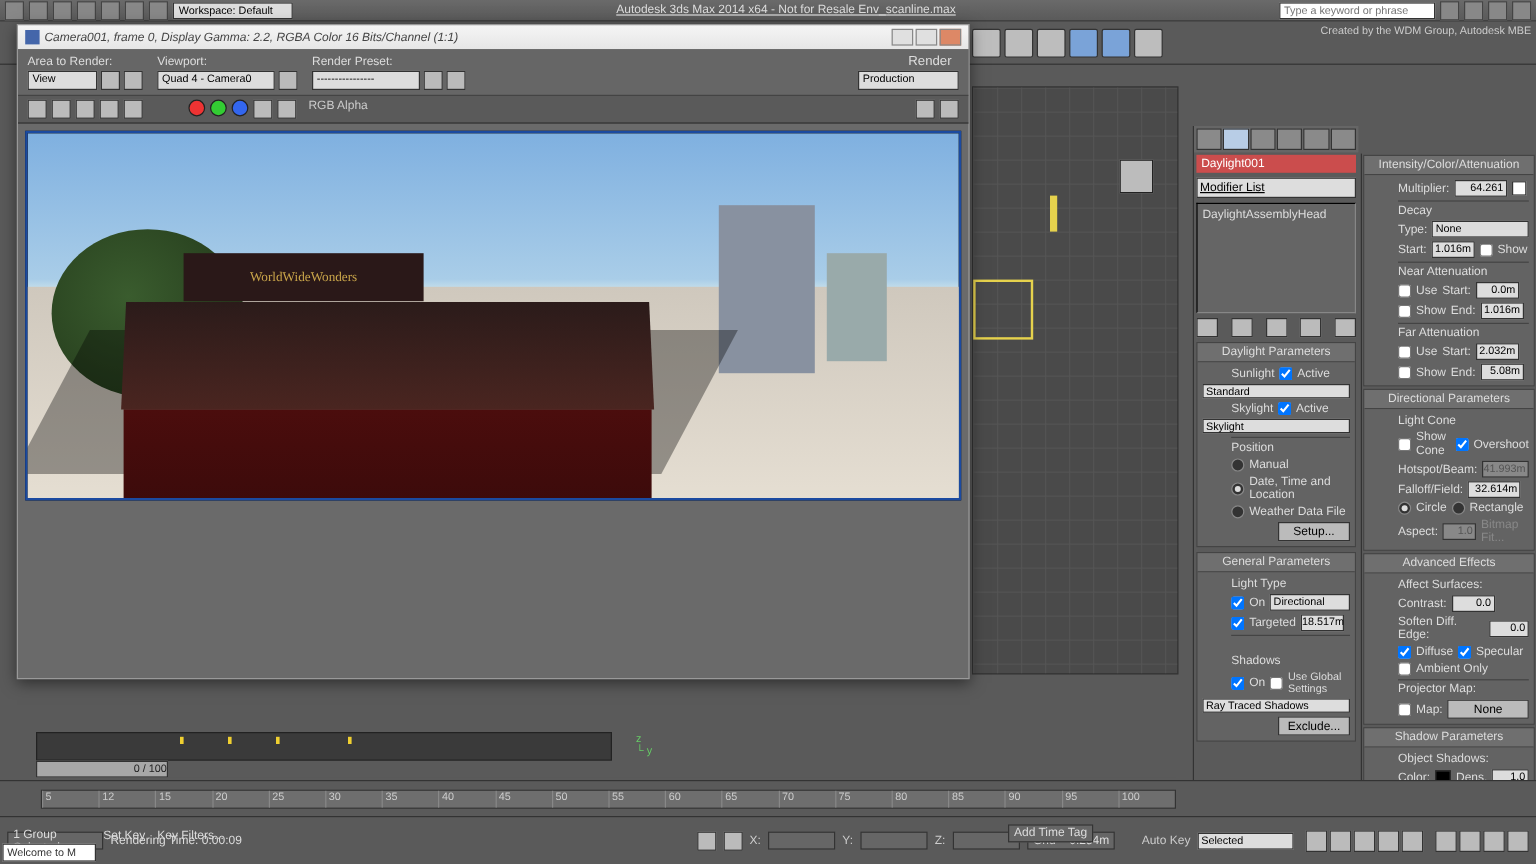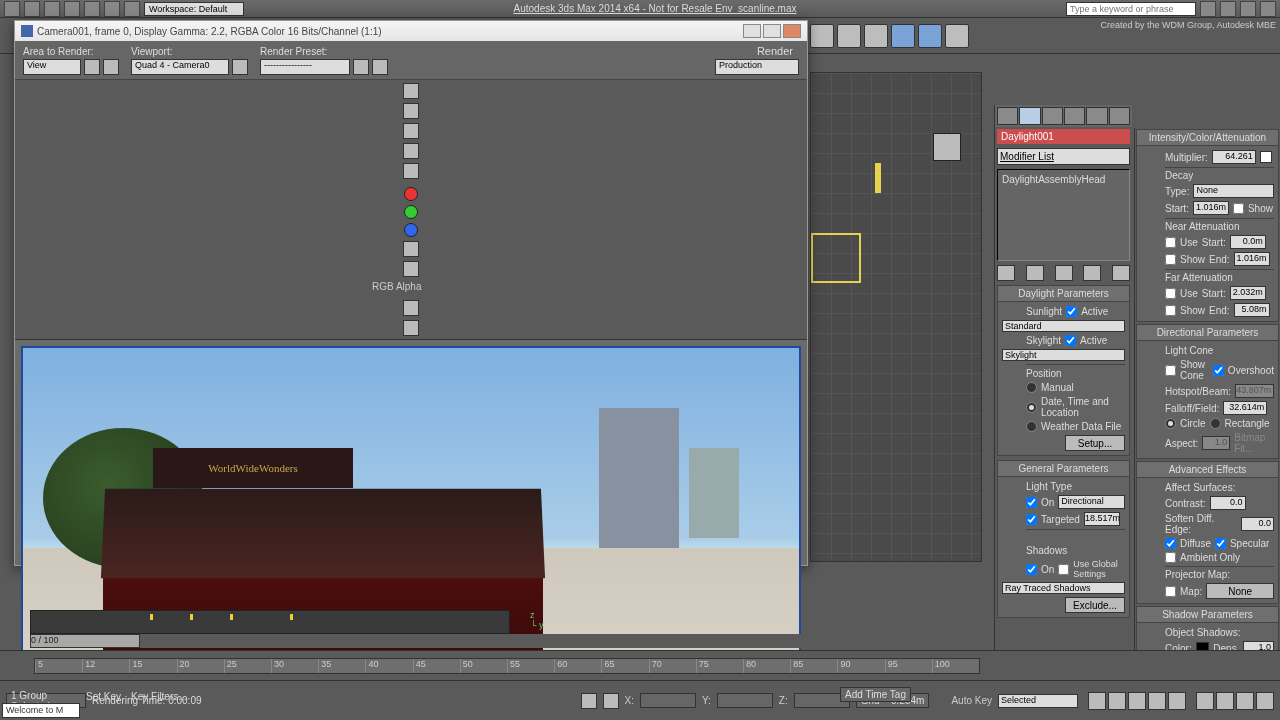--- a/index.html
+++ b/index.html
@@ -13,34 +13,34 @@
 .search-box { width:130px; height:14px; background:#fff; color:#999; font-size:9px; padding-left:3px; border:1px solid #333; }
 .credit-line { font-size:9px; color:#ccc; position:absolute; right:4px; top:20px;}
 
 
 .main-toolbar { height:36px; background:#5a5a5a; border-bottom:1px solid #333; display:flex; align-items:center; gap:3px; padding-left:810px;}
 .tool-btn { width:24px; height:24px; background:#bdbdbd; border:1px solid #333; border-radius:2px; }
 .tool-btn.blue { background:#7aa3d8; }
 
 
 .render-window { position:absolute; top:20px; left:14px; width:794px; height:546px; background:#6a6a6a; border:1px solid #999; box-shadow:0 3px 12px rgba(0,0,0,.5);}
-.rw-title { height:20px; background:linear-gradient(#f5f5f5,#e6e6e6); color:#444; display:flex; align-items:center; padding:0 6px; font-size:10px;}
+.rw-title { height:20px; background:linear-gradient(#f5f5f5,#e6e6e6); color:#444; display:flex; align-items:center; padding:0 6px; font-size:10px;font-style:italic;}
 .rw-title .icon { width:12px; height:12px; background:#46a; margin-right:4px;}
 .rw-title .spacer{flex:1;}
 .rw-title .winbtn{width:18px;height:14px;background:#e0e0e0;border:1px solid #888;margin-left:2px;}
 .rw-title .winbtn.close{background:#d86;}
 .rw-row { display:flex; align-items:flex-end; gap:12px; padding:4px 8px; background:#666; border-bottom:1px solid #444;}
 .rw-col { display:flex; flex-direction:column; gap:2px; font-size:10px; color:#ddd;}
 .rw-col select, .rw-col .sel { height:16px; background:#ddd; color:#000; font-size:9px; border:1px solid #333; padding-left:3px;}
 .mini-btn { width:16px; height:16px; background:#bbb; border:1px solid #333;}
 .render-btn { font-size:11px; color:#ddd; margin-left:auto; padding-right:6px;}
-.rw-row2 { display:flex; align-items:center; gap:4px; padding:3px 8px; background:#5a5a5a; border-bottom:1px solid #333;flex-direction:column;}
+.rw-row2 { display:flex; align-items:flex-start; gap:4px; padding:3px 8px; background:#5a5a5a; border-bottom:1px solid #333;}
 .dot{width:14px;height:14px;border-radius:50%;border:1px solid #222;}
 .dot.red{background:#e33;} .dot.green{background:#3c3;} .dot.blue{background:#36e;}
-.render-image { margin:6px; background:#000; height:480px; border:2px solid #1b4aa0; overflow:hidden; position:relative;}
+.render-image { margin:6px; background:#000; height:308px; border:2px solid #1b4aa0; overflow:hidden; position:relative;}
 .sky{position:absolute;inset:0;background:linear-gradient(#7fb0e0 0%,#a9cde8 40%,#dee 45%);}
 .ground{position:absolute;left:0;right:0;bottom:0;height:58%;background:linear-gradient(#cfc8bd,#e5ded2);}
 .bldg{position:absolute;top:60px;right:120px;width:80px;height:140px;background:#8891a0;}
 .bldg2{position:absolute;top:100px;right:60px;width:50px;height:90px;background:#9aa;}
 .trees{position:absolute;top:80px;left:20px;width:160px;height:140px;background:radial-gradient(circle at 40% 40%,#3a5c2e,#203518);border-radius:50%;}
 .kiosk{position:absolute;top:140px;left:80px;width:440px;height:240px;}
 .kiosk-roof{height:90px;background:linear-gradient(#2b1b1a,#4a2520);transform:perspective(500px) rotateX(6deg);}
 .kiosk-body{height:150px;background:linear-gradient(#4b0d0d,#2e0808);}
 .kiosk-sign{position:absolute;top:100px;left:130px;width:200px;height:40px;background:#2a1818;color:#c9a54a;display:flex;align-items:center;justify-content:center;font-size:11px;font-family:serif;}
 .shadow{position:absolute;bottom:20px;left:20px;width:540px;height:120px;background:rgba(0,0,0,.35);transform:skewX(-28deg);}
@@ -87,21 +87,21 @@
 .tl-ticks{position:absolute;inset:0;display:flex;}
 .tl-ticks span{flex:1;border-left:1px solid #888;font-size:9px;color:#ccc;padding-left:2px;}
 .status-bar{position:absolute;left:0;right:0;bottom:0;height:40px;background:#5a5a5a;border-top:1px solid #333;display:flex;align-items:center;gap:6px;padding:0 6px;}
 .status-box{height:15px;background:#666;border:1px solid #333;padding:0 4px;color:#ddd;font-size:10px;display:flex;align-items:center;}
 .coord{width:56px;}
 .nav-btns{display:flex;gap:2px;margin-left:4px;}
 .nav-btns .mini-btn{width:18px;height:18px;}
 
 
 .frame-slider{position:absolute;left:30px;right:300px;bottom:72px;height:14px;background:#5a5a5a;}
-.frame-slider .thumb{position:absolute;left:0;width:110px;height:14px;background:#a8a8a8;border:1px solid #333;color:#222;font-size:9px;text-align:left;}
+.frame-slider .thumb{position:absolute;left:0;width:110px;height:14px;background:#a8a8a8;border:1px solid #333;color:#222;font-size:9px;text-align:right;}
 .track-editor{position:absolute;left:30px;bottom:86px;width:480px;height:24px;background:#3a3a3a;border:1px solid #222;}
 .track-keys{position:absolute;left:30px;bottom:86px;width:480px;height:24px;}
 .key{position:absolute;top:4px;width:3px;height:6px;background:#f0d030;}
 .zaxis{position:absolute;left:530px;bottom:90px;font-size:9px;color:#6c6;}
 .welcome{position:absolute;left:2px;bottom:2px;width:78px;height:15px;background:#fff;color:#333;font-size:9px;padding:1px 3px;border:1px solid #333;}
 .render-time{font-size:10px;color:#ddd;}
 </style>
 </head>
 <body>
 
@@ -356,21 +356,21 @@
           <span>Light Cone</span>
         </div>
       <div class="row">
           <input type="checkbox" style="">
           <span>Show Cone</span>
           <input type="checkbox" checked="" style="">
           <span>Overshoot</span>
         </div>
       <div class="row">
           <span>Hotspot/Beam:</span>
-          <div class="spin disabled">43.807m</div>
+          <div class="spin disabled">41.993m</div>
         </div>
       <div class="row">
           <span>Falloff/Field:</span>
           <div class="spin">32.614m</div>
         </div>
       <div class="row">
           <div class="radio on"></div>
           <span>Circle</span>
           <div class="radio"></div>
           <span>Rectangle</span>

